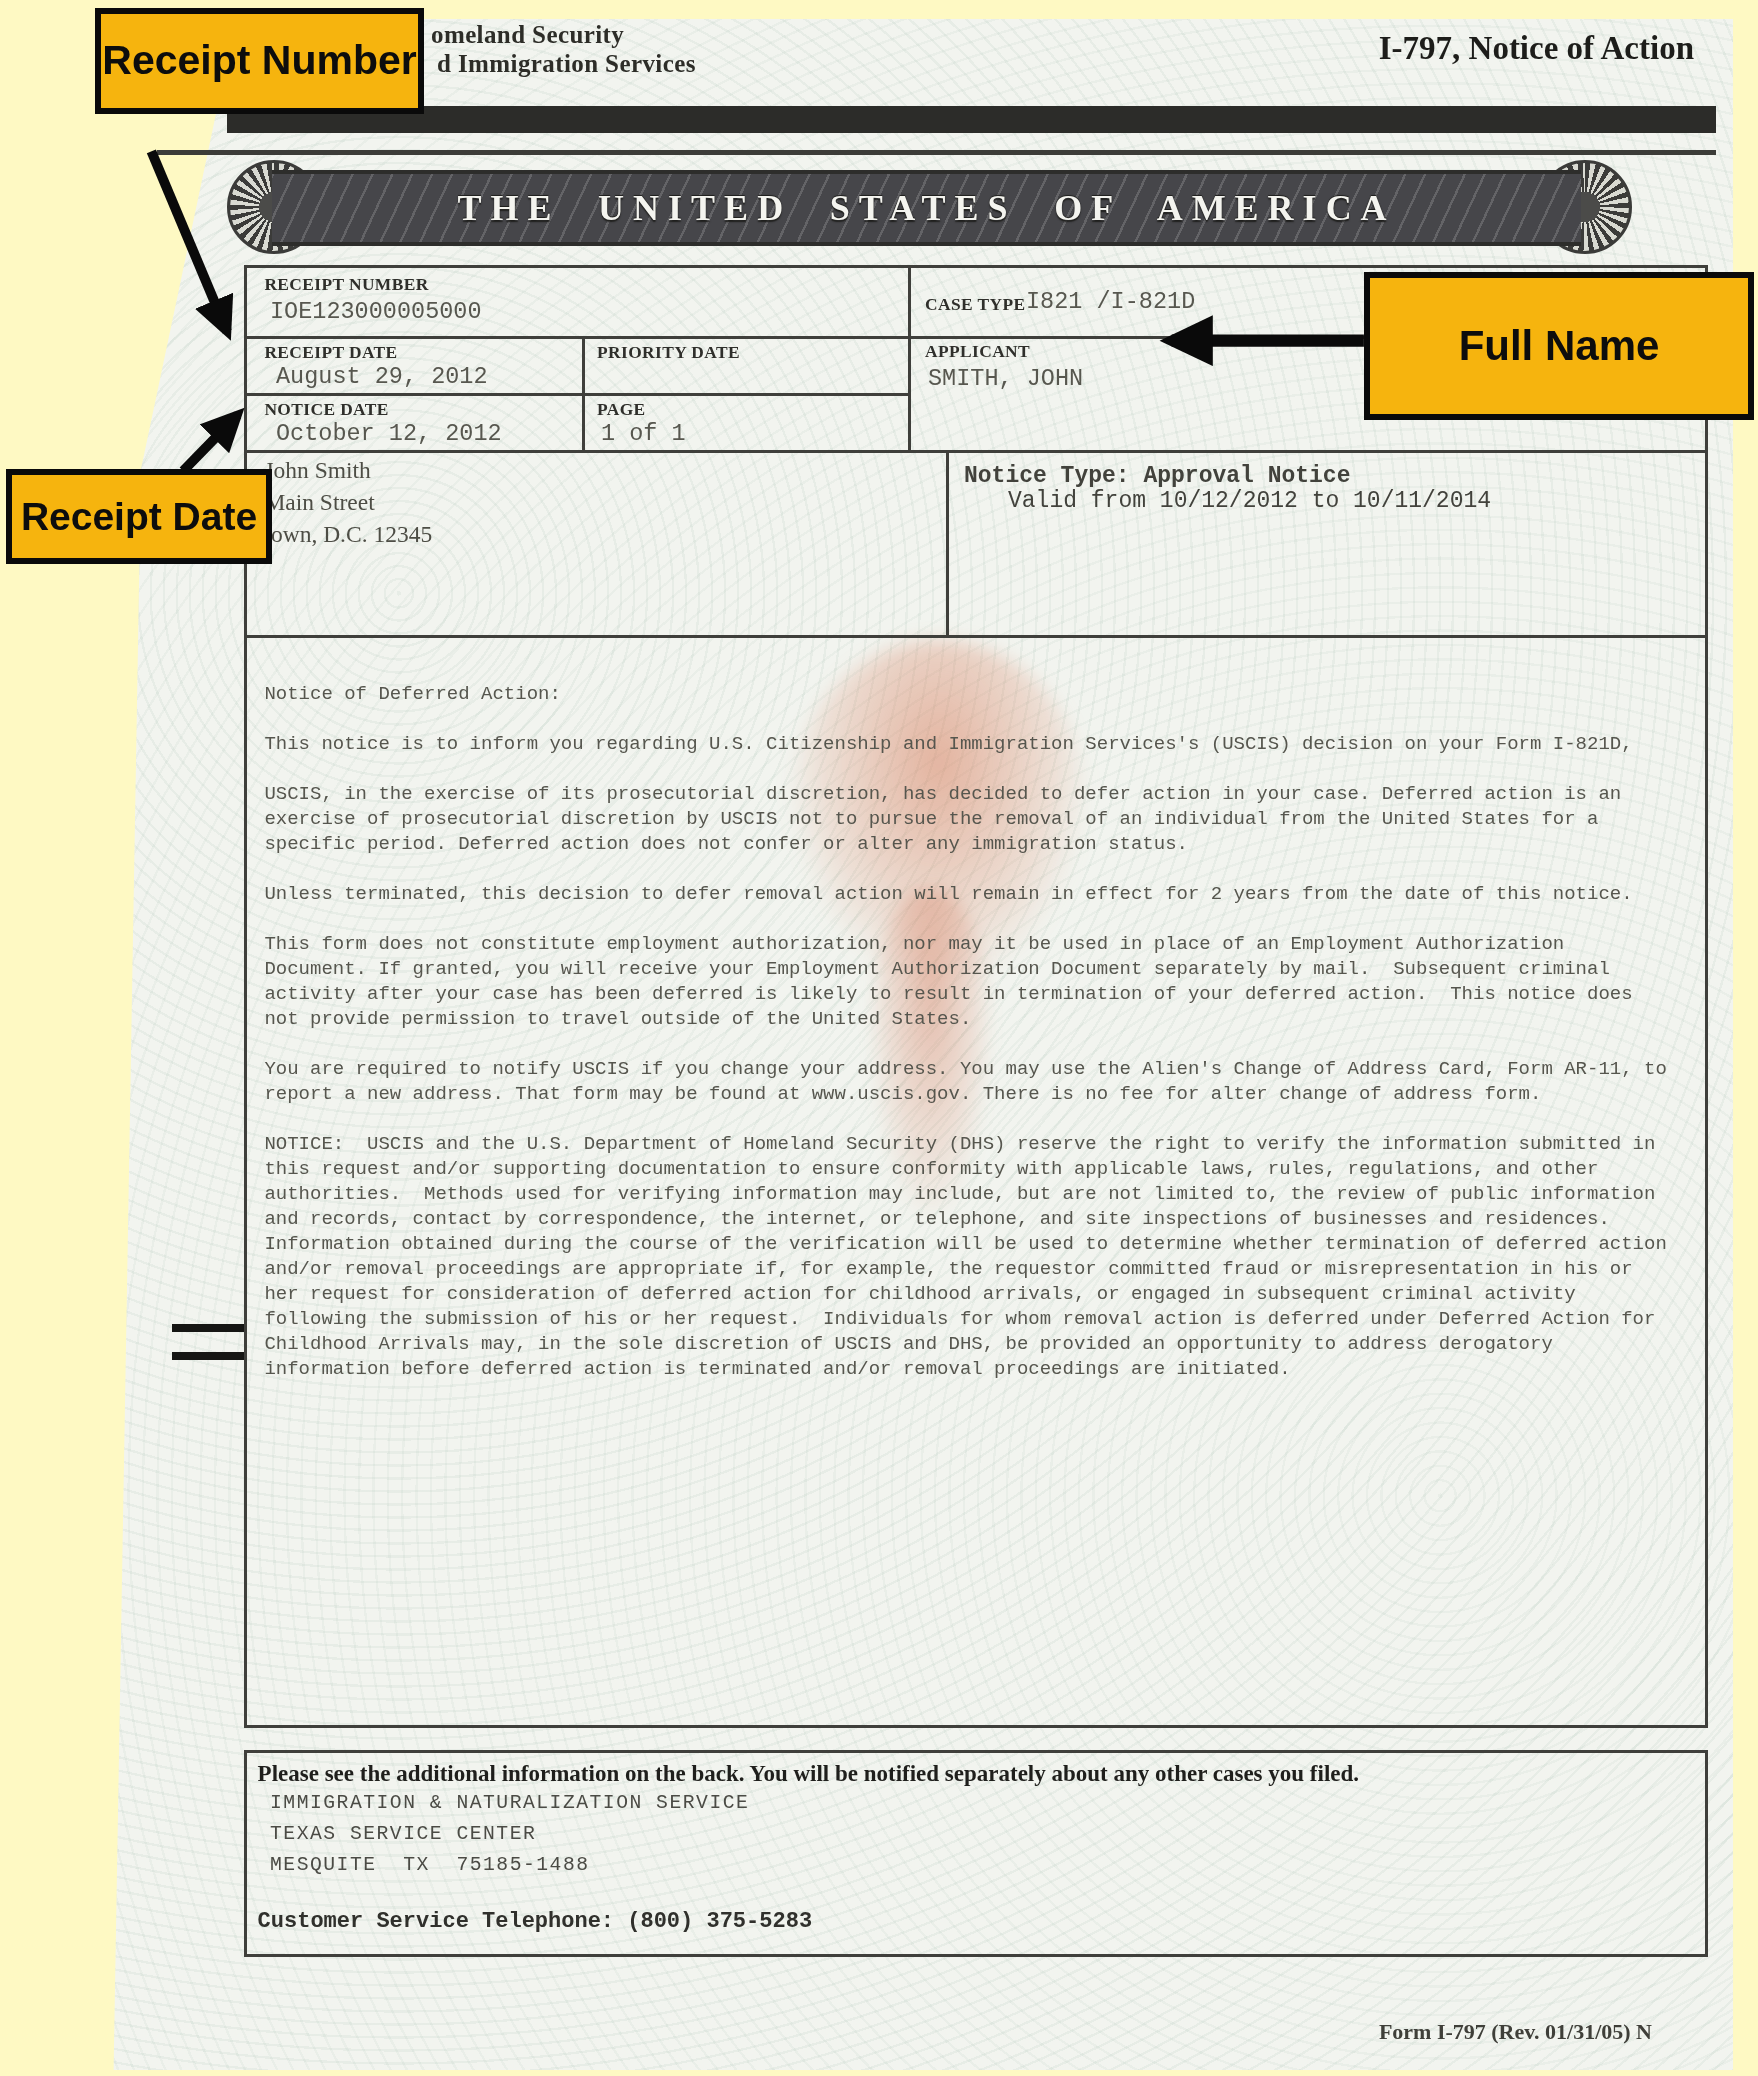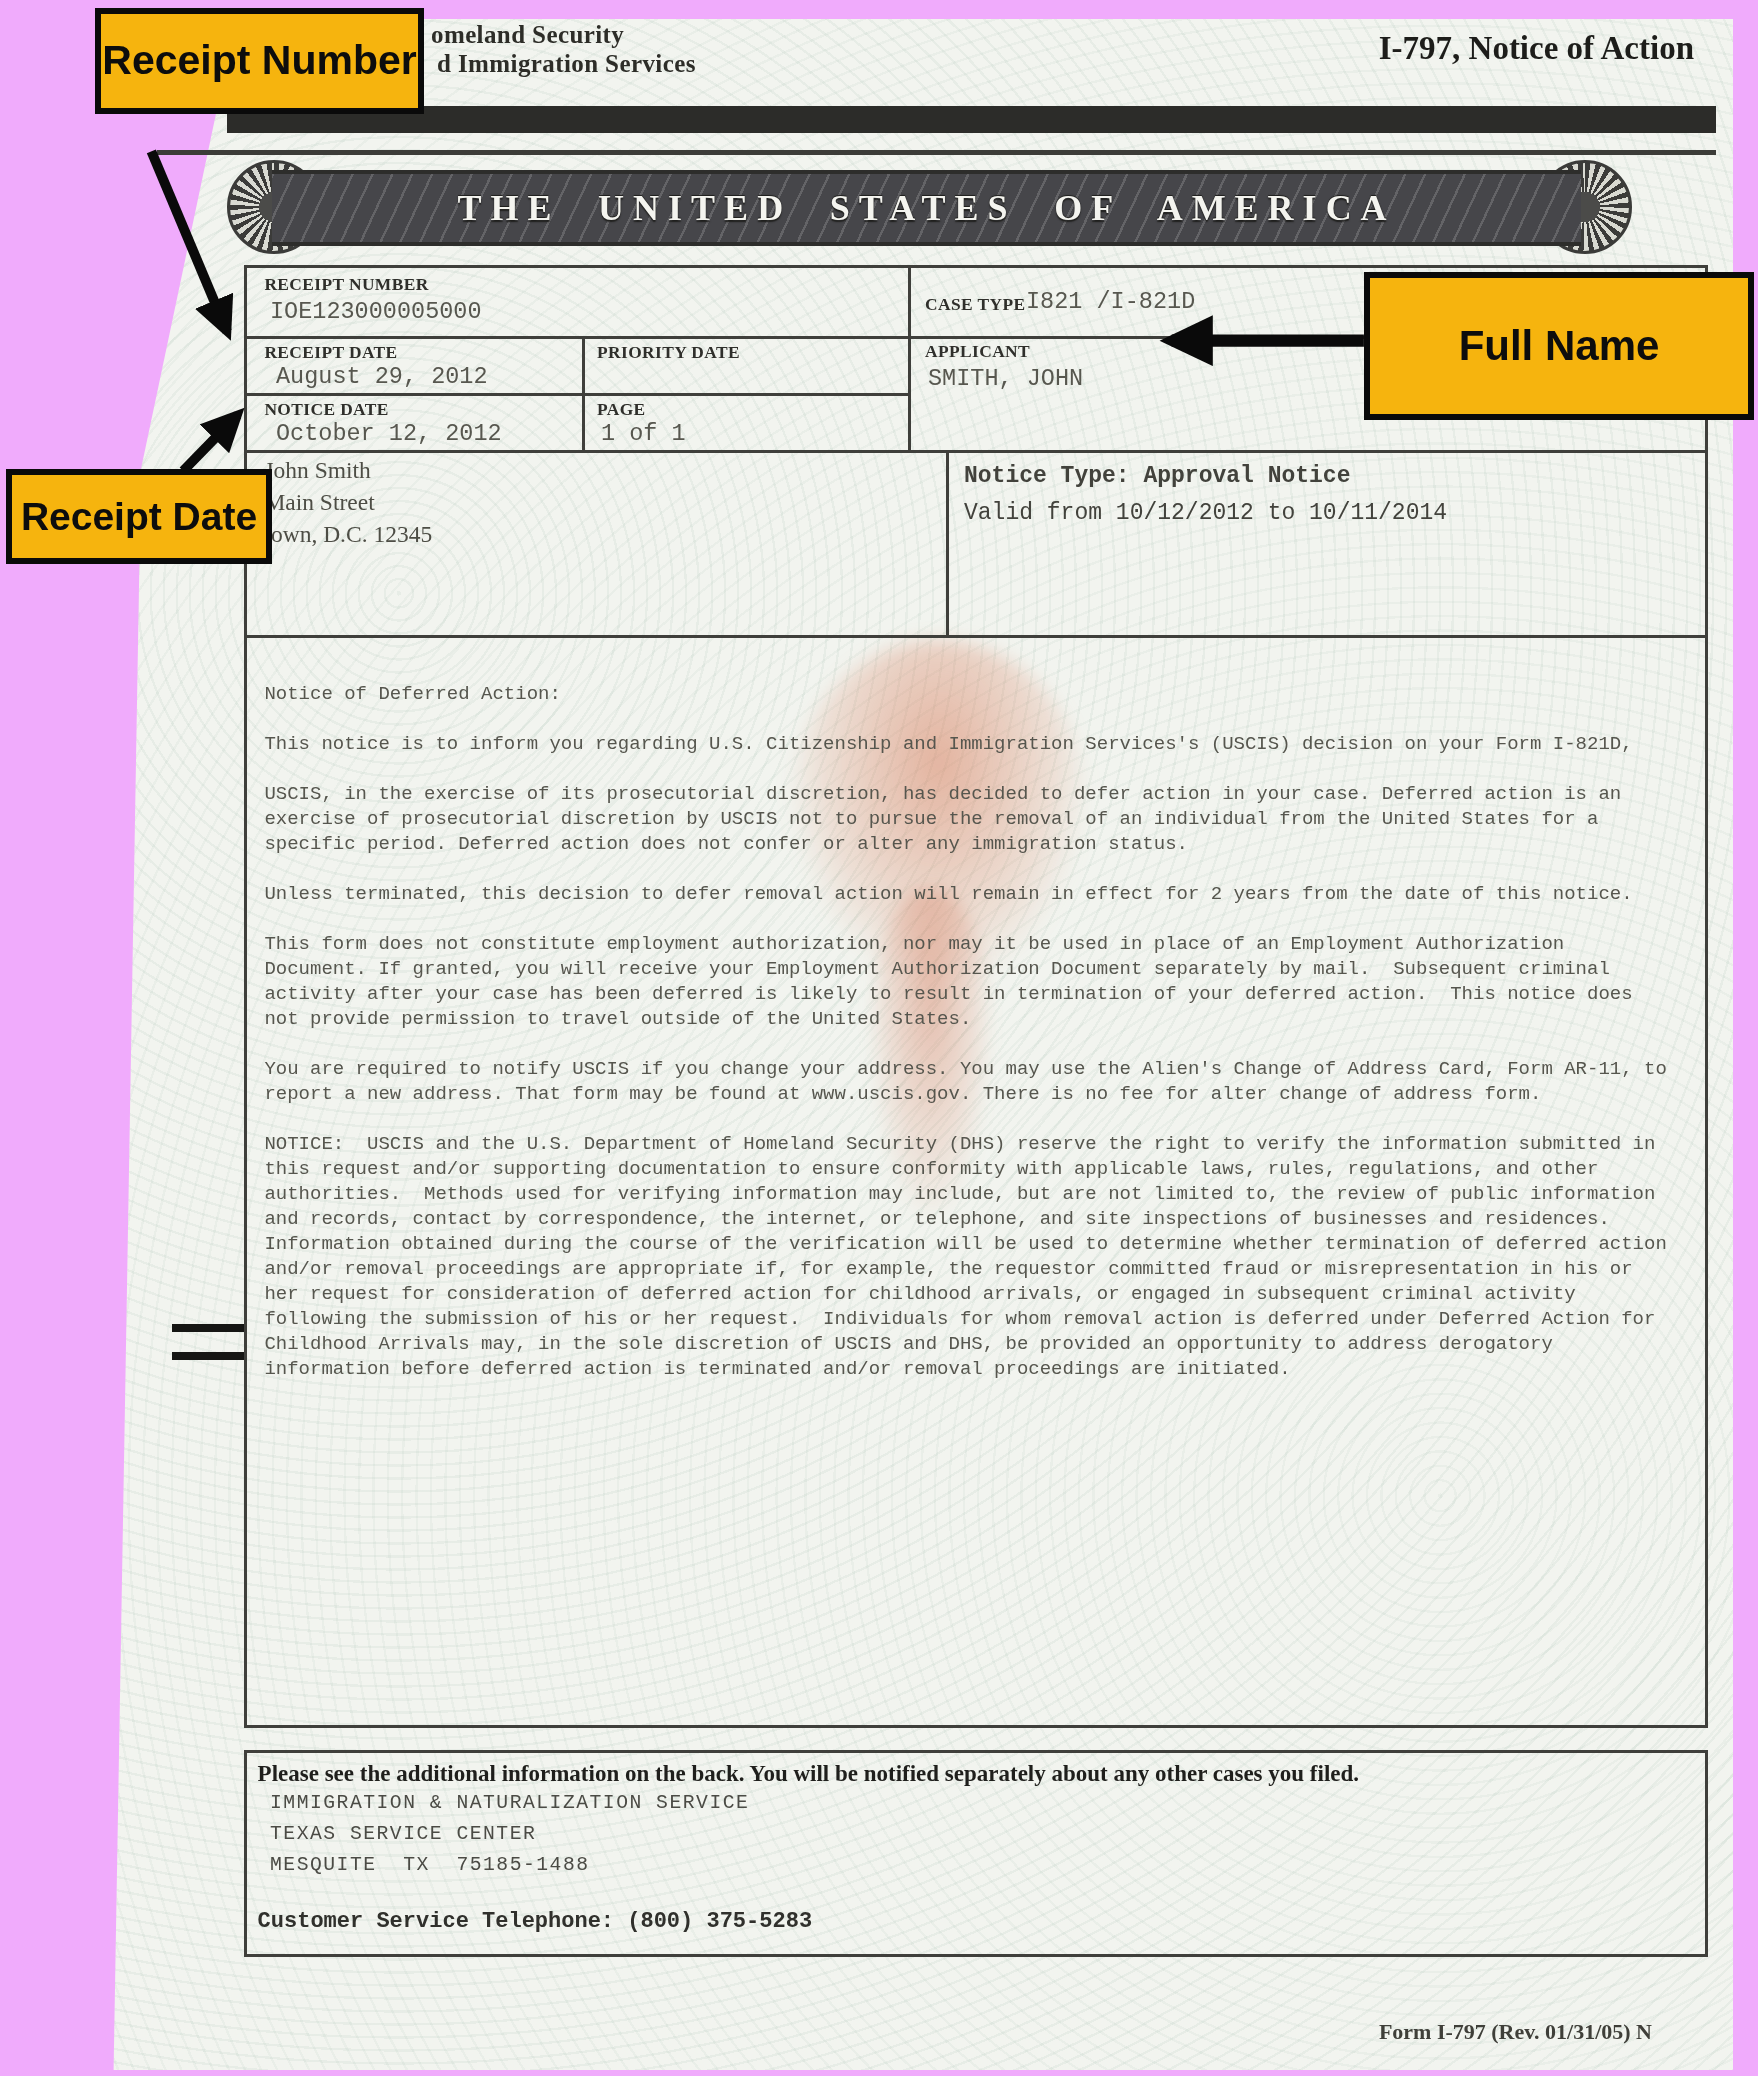--- a/index.html
+++ b/index.html
@@ -1,16 +1,16 @@
 <!DOCTYPE html>
 <html style="font-size:12px"><head>
 <meta charset="utf-8">
 <style>
   html,body{margin:0;padding:0;background:#000;}
-  #canvas{position:relative;width:1759px;height:2077px;background:#f0abfc;overflow:hidden;
+  #canvas{position:relative;width:1759px;height:2077px;background:#fef9c3;overflow:hidden;
           font-family:"Liberation Serif",serif;}
 
   
   #page{position:absolute;left:106px;top:19px;width:1627px;height:2051px;
         background-color:#f2f4ef;
         background-image:
           repeating-radial-gradient(circle at 18% 28%, rgba(120,160,140,0.09) 0 2.3px, transparent 2.3px 13px),
           repeating-radial-gradient(circle at 82% 72%, rgba(120,160,140,0.07) 0 2.3px, transparent 2.3px 14.4px);
         clip-path:polygon(130px 0px, 1627px 0px, 1627px 2051px, 7.6px 2051px, 35px 450px);}
 
@@ -133,21 +133,21 @@
     <div class="lbl" style="left:17.4px;top:131px;">NOTICE DATE</div>
     <div class="val" style="left:29px;top:152px;">October 12, 2012</div>
     <div class="lbl" style="left:350px;top:131px;">PAGE</div>
     <div class="val" style="left:354px;top:152px;">1 of 1</div>
 
     <div class="addr" style="top:189px;">John Smith</div>
     <div class="addr" style="top:221px;">Main Street</div>
     <div class="addr" style="top:253px;">town, D.C. 12345</div>
 
     <div class="noticeLine" style="top:195px;font-weight:bold;">Notice Type: Approval Notice</div>
-    <div class="noticeLine" style="top:232px;">Valid from 10/12/2012 to 10/11/2014</div>
+    <div class="noticeLine" style="top:220px;margin-left:44px;">Valid from 10/12/2012 to 10/11/2014</div>
 
     <div id="bodyText">
       <div class="para">
           <div>Notice of Deferred Action:</div>
         </div>
       <div class="para">
           <div>This notice is to inform you regarding U.S. Citizenship and Immigration Services's (USCIS) decision on your Form I-821D,</div>
         </div>
       <div class="para">
           <div>USCIS, in the exercise of its prosecutorial discretion, has decided to defer action in your case. Deferred action is an</div>

